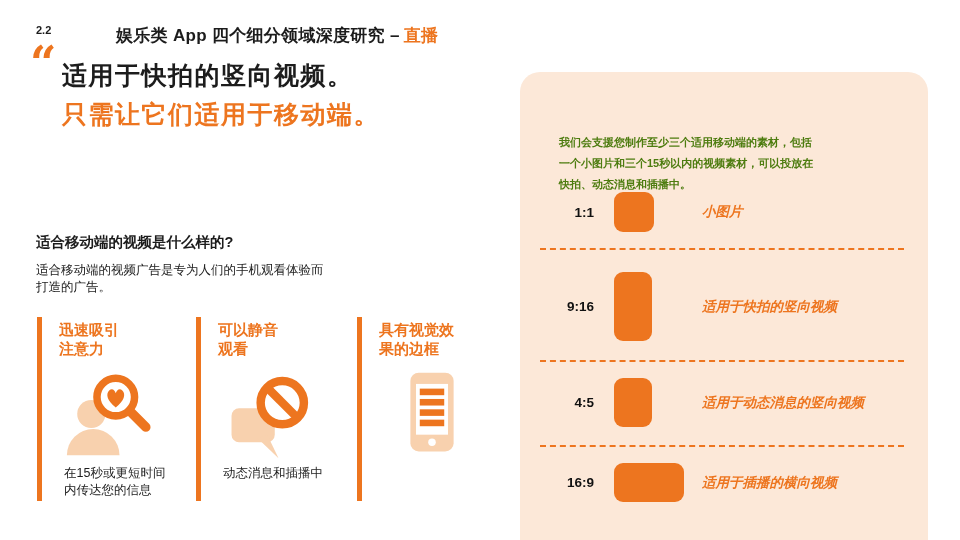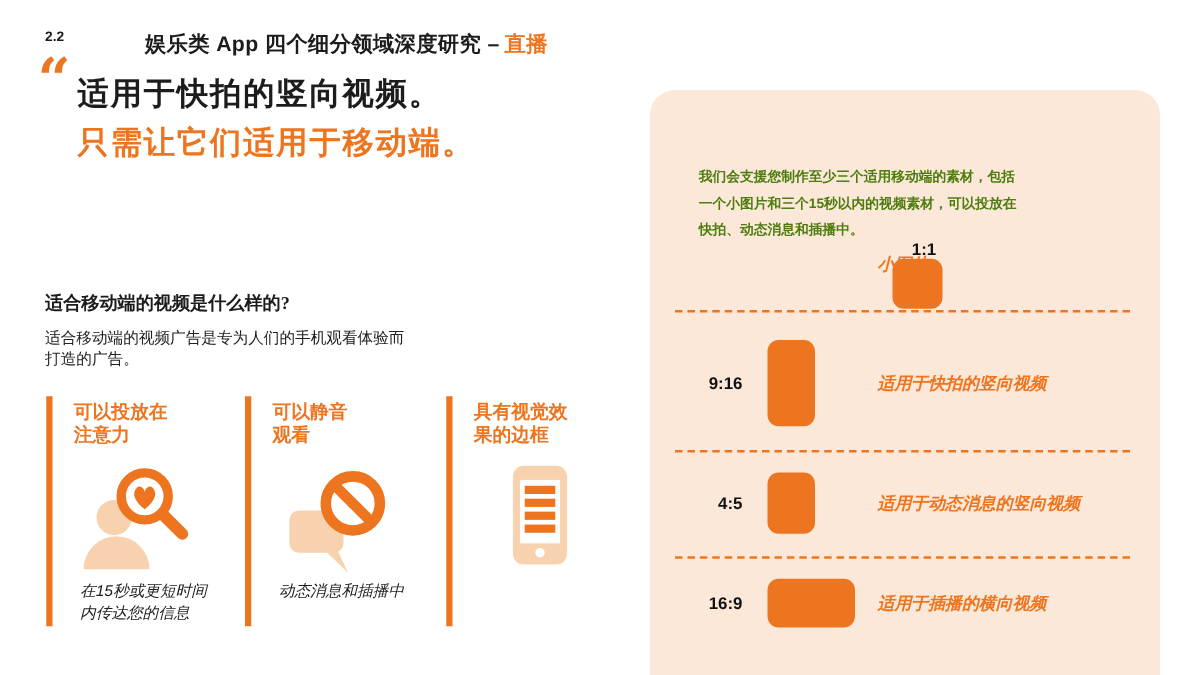--- a/index.html
+++ b/index.html
@@ -12,45 +12,45 @@
   .htitle .hl{color:#ED751F;margin-left:4px;}
 
   
   .qmark{position:absolute;left:30px;top:40px;font-family:"DejaVu Serif",serif;
          font-size:46px;line-height:1;font-weight:bold;color:#ED751F;}
   .qblock{position:absolute;left:62px;top:56px;font-size:25px;font-weight:bold;
           line-height:39px;letter-spacing:1.5px;}
   .qline2{color:#ED751F;}
 
   
-  .sec-h{position:absolute;left:36px;top:233px;font-size:14.5px;font-weight:bold;font-family:Liberation Serif, serif;}
+  .sec-h{position:absolute;left:36px;top:233px;font-size:14.5px;font-weight:bold;}
   .sec-b{position:absolute;left:36px;top:262px;font-size:12.5px;line-height:17px;white-space:pre-line;color:#222;}
 
   
   .feature{position:absolute;top:317px;width:158px;height:184px;border-left:5px solid #ED751F;
            padding-left:17px;box-sizing:border-box;}
   .feature.f1{left:37px;}
   .feature.f2{left:196px;}
   .feature.f3{left:357px;}
   .f-title{font-size:15px;font-weight:bold;color:#ED751F;line-height:19px;white-space:pre-line;margin-top:3px;}
   .f-icon{position:absolute;left:22px;top:50px;width:96px;height:94px;}
   .f-icon svg{width:100%;height:100%;}
-  .f-caption{position:absolute;left:22px;top:148px;font-size:12.5px;line-height:17px;white-space:pre-line;color:#1c1c1c;font-style:italic;}
+  .f-caption{position:absolute;left:22px;top:148px;font-size:12.5px;line-height:17px;white-space:pre-line;color:#1c1c1c;}
 
   
   .panel{position:absolute;left:520px;top:72px;width:408px;height:468px;
          background:#FCE8D8;border-radius:20px 20px 0 0;}
   .p-intro{position:absolute;left:39px;top:28px;font-size:11px;font-weight:bold;color:#4d7c0f;
            line-height:21px;white-space:pre-line;margin-top:32px;}
   .frow{position:absolute;left:24px;right:24px;display:flex;align-items:center;}
   .frow .f-ratio{width:50px;text-align:right;font-size:13.5px;font-weight:bold;color:#111;flex:none;}
   .frow .f-shape{margin-left:20px;background:#ED751F;border-radius:9px;flex:none;}
   .frow .f-label{position:absolute;left:158px;top:50%;transform:translateY(-50%);
                  font-size:13.5px;font-weight:bold;color:#ED751F;white-space:nowrap;font-style:italic;}
-  .row1{top:120px;height:40px;flex-direction:column;}  .row1 .f-shape{width:40px;height:40px;}
+  .row1{top:120px;height:40px;}  .row1 .f-shape{width:40px;height:40px;}
   .row2{top:200px;height:69px;}  .row2 .f-shape{width:38px;height:69px;}
   .row3{top:306px;height:49px;}  .row3 .f-shape{width:38px;height:49px;}
   .row4{top:391px;height:39px;}  .row4 .f-shape{width:70px;height:39px;}
   .dash{position:absolute;left:20px;width:364px;border-top:2px dashed #ED751F;}
   .dash1{top:176px;} .dash2{top:288px;} .dash3{top:373px;}
 </style>
 </head>
 <body>
 
 <div class="slide">
@@ -62,21 +62,21 @@
   <div class="qblock">
     <div class="qline1">适用于快拍的竖向视频。</div>
     <div class="qline2">只需让它们适用于移动端。</div>
   </div>
 
   <div class="sec-h">适合移动端的视频是什么样的?</div>
   <div class="sec-b">适合移动端的视频广告是专为人们的手机观看体验而
 打造的广告。</div>
 
   <div class="feature f1">
-    <div class="f-title">可以投放在
+    <div class="f-title">迅速吸引
 注意力</div>
     <div class="f-icon">
       <svg viewBox="0 0 100 100" aria-hidden="true">
         <circle cx="28" cy="50" r="15" fill="#F8D1AE"></circle>
         <path d="M2 94 a28 28 0 0 1 56 0 Z" fill="#F8D1AE"></path>
         <circle cx="54" cy="32" r="20" fill="#ffffff" stroke="#ED751F" stroke-width="8"></circle>
         <path d="M54 43 C45 36 43 29 47 25 C50 22 53 24.5 54 28 C55 24.5 58 22 61 25 C65 29 63 36 54 43 Z" fill="#ED751F"></path>
         <line x1="69" y1="47" x2="86" y2="64" stroke="#ED751F" stroke-width="10" stroke-linecap="round"></line>
       </svg>
     </div>

